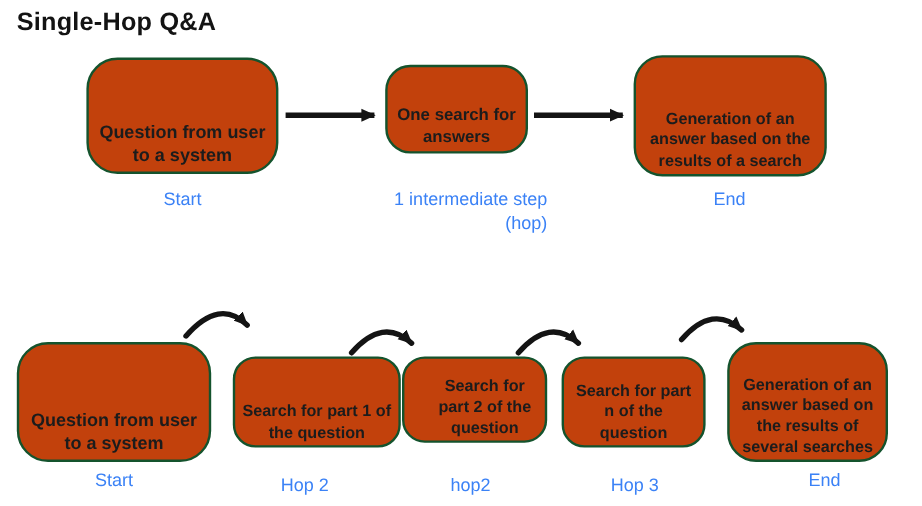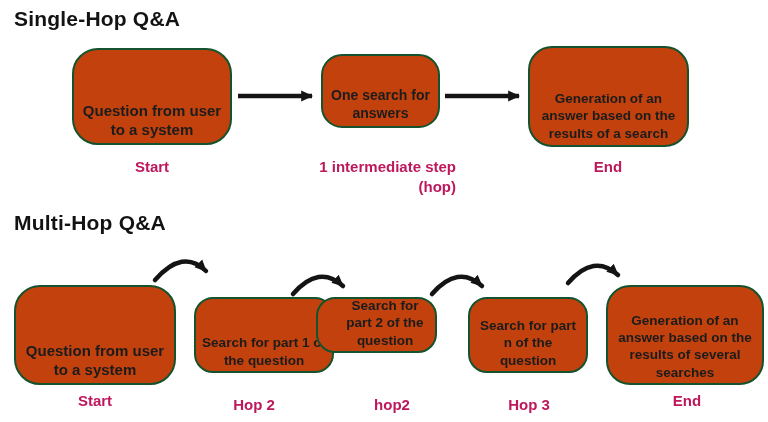--- a/index.html
+++ b/index.html
@@ -34,24 +34,23 @@
     line-height: 1.28;
   }
   .box.big   { border-radius: 26px; font-size: 15px;   padding: 4px 6px; }
   .box.mid   { border-radius: 21px; font-size: 14px;   padding: 3px 5px; }
   .box.small { border-radius: 19px; font-size: 13.5px; padding: 2px 4px; }
   .caption {
     position: absolute;
     transform: translateX(-50%);
     text-align: center;
     font-size: 15px;
-    color: #be185d;
+    color: #3b82f6;
     white-space: nowrap;
     line-height: 1.3;
-    font-weight: bold;
   }
   .caption.wrap { white-space: normal; width: 150px; }
   .arrow-layer {
     position: absolute;
     left: 0; top: 0;
     width: 768px; height: 422px;
     pointer-events: none;
   }
 </style>
 </head>
@@ -84,35 +83,34 @@
     <span>One search for answers</span>
   </div>
   <div class="box mid" style="left:528px; top:46px; width:161px; height:101px; font-size:13.5px; border-radius:24px;">
     <span>Generation of an answer based on the results of a search</span>
   </div>
 
   <div class="caption" style="left:152px; top:157px;">Start</div>
   <div class="caption wrap" style="left:381px; top:157px;text-align:right;">1 intermediate step (hop)</div>
   <div class="caption" style="left:608px; top:157px;">End</div>
 
-  <h1 class="heading" style="left:14px; top:211px;">Multi-Hop Q&amp;A</h1>
 
   <div class="box big" style="left:14px; top:285px; width:162px; height:100px;">
     <span>Question from user to a system</span>
   </div>
   <div class="box small" style="left:194px; top:297px; width:140px; height:76px;">
     <span>Search for part 1 of the question</span>
   </div>
-  <div class="box small" style="left:316px; top:297px; width:121px; height:56px;padding-left:21px;">
+  <div class="box small" style="left:335px; top:297px; width:121px; height:72px;padding-left:21px;">
     <span>Search for part 2 of the question</span>
   </div>
   <div class="box small" style="left:468px; top:297px; width:120px; height:76px;">
     <span>Search for part n of the question</span>
   </div>
-  <div class="box small" style="left:606px; top:285px; width:158px; height:100px; border-radius:24px;">
+  <div class="box small" style="left:606px; top:285px; width:134px; height:100px; border-radius:24px;">
     <span>Generation of an answer based on the results of several searches</span>
   </div>
 
   <div class="caption" style="left:95px; top:391px;">Start</div>
   <div class="caption" style="left:254px; top:395px;">Hop 2</div>
   <div class="caption" style="left:392px; top:395px;">hop2</div>
   <div class="caption" style="left:529px; top:395px;">Hop 3</div>
   <div class="caption" style="left:687px; top:391px;">End</div>
 
 </div>

